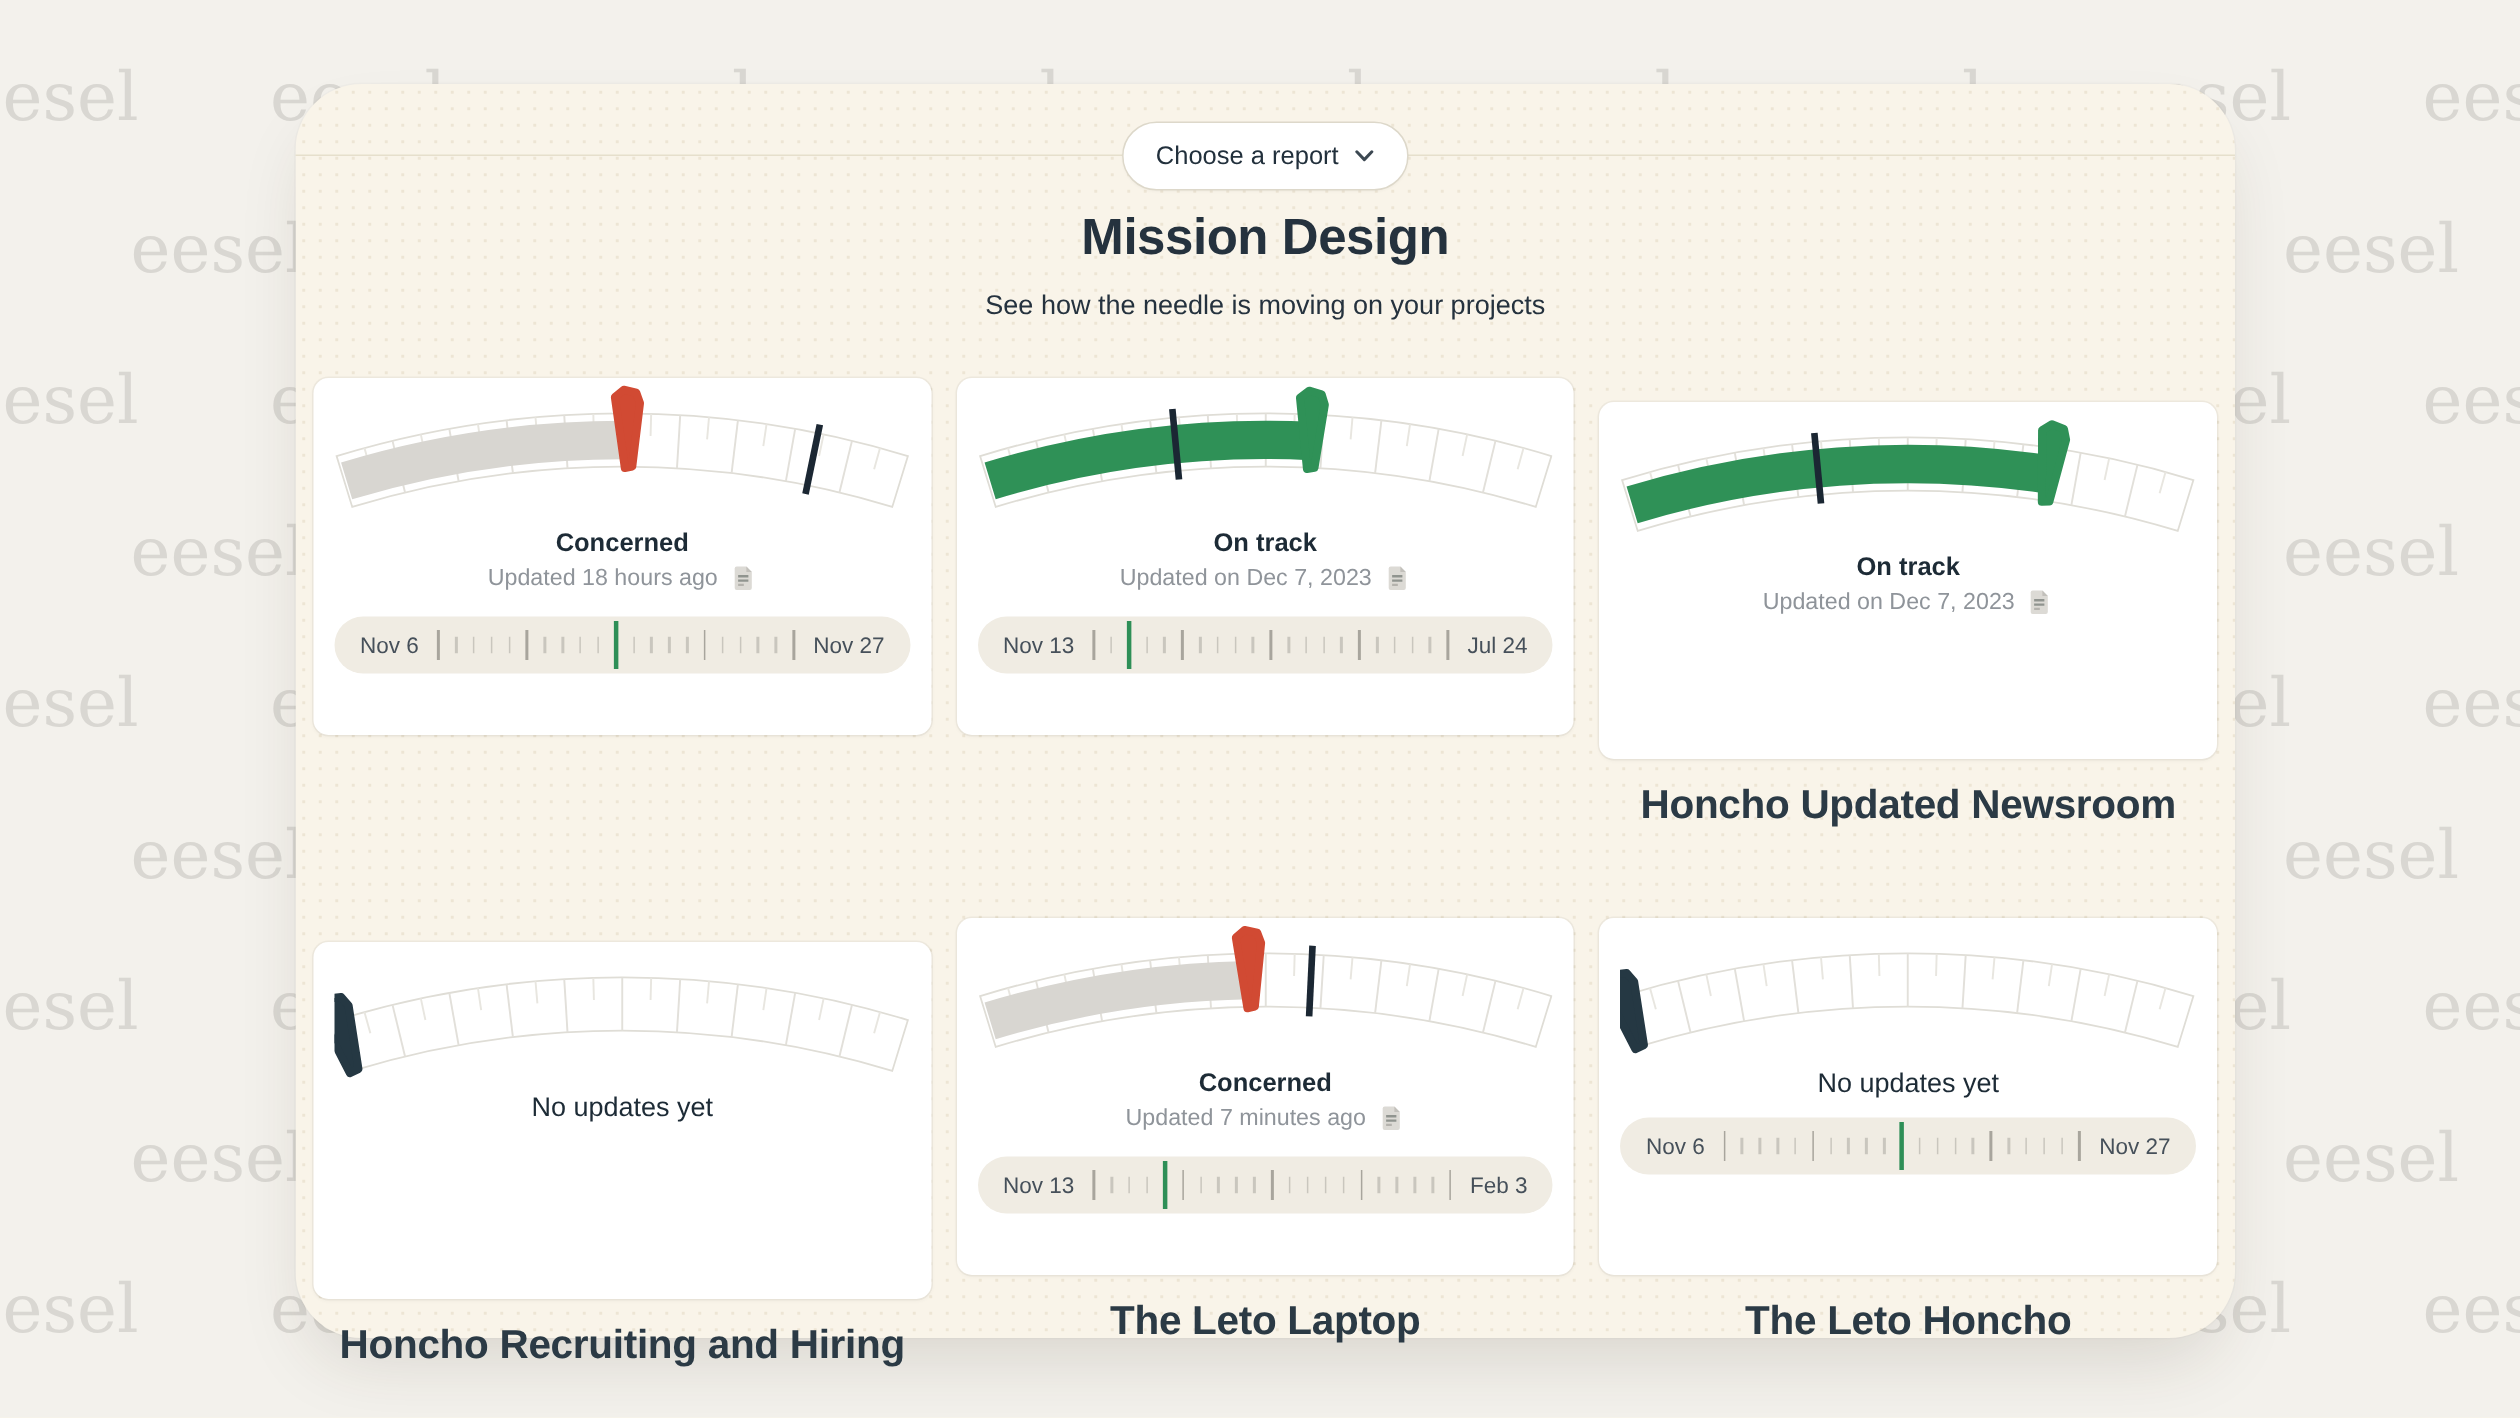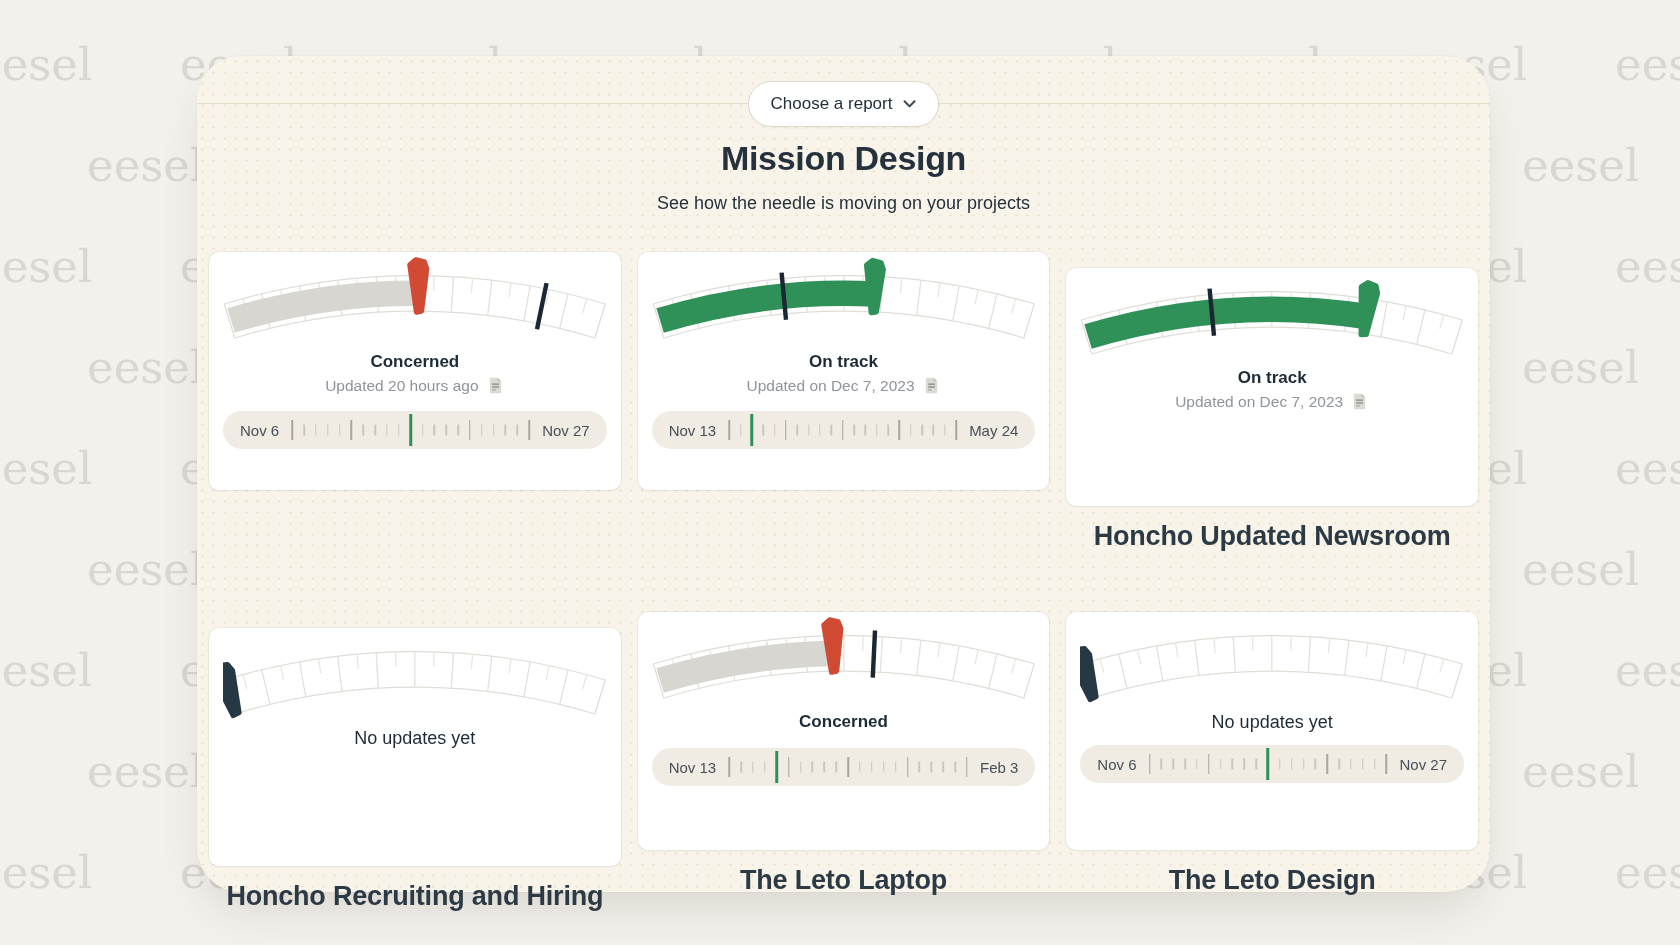--- a/index.html
+++ b/index.html
@@ -175,21 +175,21 @@
             <line x1="342.2" y1="77.6" x2="350.7" y2="42.6" stroke="#e2e0da" stroke-width="1.3"></line>
             <line x1="365.7" y1="61.9" x2="369.7" y2="47.5" stroke="#e8e6e0" stroke-width="1.3"></line>
             <path d="M 8.2 69.7 A 644 644 0 0 1 198.8 42.0" fill="none" stroke="#D8D6D1" stroke-width="26"></path>
             <line x1="319.2" y1="78.6" x2="328.9" y2="31.6" stroke="#1B2733" stroke-width="4.5"></line>
             <g transform="rotate(0.3 195 686)">
               <path d="M 186.5 13 L 192.5 8 L 201.0 10 L 203.5 17 L 198.5 60 L 193.5 61 Z" fill="#D14A33" stroke="#D14A33" stroke-width="5.5" stroke-linejoin="round" stroke-linecap="round"></path>
             </g>
           </svg>
       <div class="status">Concerned</div>
       <div class="updated">
-        <span class="updated-text">Updated 20 hours ago</span>
+        <span class="updated-text">Updated 18 hours ago</span>
         <svg width="19" height="19" viewBox="0 0 20 20">
           <path d="M4 3.2 a1.4 1.4 0 0 1 1.4 -1.4 H12.2 L16 5.6 V16.8 a1.4 1.4 0 0 1 -1.4 1.4 H5.4 A1.4 1.4 0 0 1 4 16.8 Z" fill="#dcdad5"></path>
           <path d="M12.2 1.8 L16 5.6 H12.2 Z" fill="#c2c0bb"></path>
           <line x1="6.4" y1="8.6" x2="13.6" y2="8.6" stroke="#90948f" stroke-width="1.6"></line>
           <line x1="6.4" y1="11.6" x2="13.6" y2="11.6" stroke="#90948f" stroke-width="1.6"></line>
           <line x1="6.4" y1="14.6" x2="10.4" y2="14.6" stroke="#b4b2ad" stroke-width="1.6"></line>
         </svg>
       </div>
 
       <div class="timeline">
@@ -281,21 +281,21 @@
               <span class="tick" style="left: 60%;"></span>
               <span class="tick" style="left: 65%;"></span>
               <span class="tick" style="left: 70%;"></span>
               <span class="tick tall" style="left: 75%;"></span>
               <span class="tick" style="left: 80%;"></span>
               <span class="tick" style="left: 85%;"></span>
               <span class="tick" style="left: 90%;"></span>
               <span class="tick" style="left: 95%;"></span>
               <span class="tick tall" style="left: 100%;"></span>
             </div>
-        <span class="tdate">May 24</span>
+        <span class="tdate">Jul 24</span>
       </div>
     </div>
   </div>
 
   <div class="cell">
     <div class="card no-timeline">
       <svg class="gauge" viewBox="0 0 390 112">
             <path d="M 1.4 52.9 A 662 662 0 0 1 388.6 52.9 L 378.0 87.4 A 626 626 0 0 0 12.0 87.4 Z" fill="#ffffff" stroke="#dfddd6" stroke-width="1.2"></path>
             <line x1="24.3" y1="61.9" x2="20.3" y2="47.5" stroke="#e8e6e0" stroke-width="1.3"></line>
             <line x1="47.8" y1="77.6" x2="39.3" y2="42.6" stroke="#e2e0da" stroke-width="1.3"></line>
@@ -395,20 +395,30 @@
             <line x1="328.4" y1="52.9" x2="331.5" y2="38.2" stroke="#e8e6e0" stroke-width="1.3"></line>
             <line x1="342.2" y1="77.6" x2="350.7" y2="42.6" stroke="#e2e0da" stroke-width="1.3"></line>
             <line x1="365.7" y1="61.9" x2="369.7" y2="47.5" stroke="#e8e6e0" stroke-width="1.3"></line>
             <path d="M 8.2 69.7 A 644 644 0 0 1 183.5 42.1" fill="none" stroke="#D8D6D1" stroke-width="26"></path>
             <line x1="224.4" y1="66.7" x2="226.7" y2="18.8" stroke="#1B2733" stroke-width="4.5"></line>
             <g transform="rotate(-1.0 195 686)">
               <path d="M 186.5 13 L 192.5 8 L 201.0 10 L 203.5 17 L 198.5 60 L 193.5 61 Z" fill="#D14A33" stroke="#D14A33" stroke-width="5.5" stroke-linejoin="round" stroke-linecap="round"></path>
             </g>
           </svg>
       <div class="status">Concerned</div>
+      <div class="updated">
+        <span class="updated-text">Updated 7 minutes ago</span>
+        <svg width="19" height="19" viewBox="0 0 20 20">
+          <path d="M4 3.2 a1.4 1.4 0 0 1 1.4 -1.4 H12.2 L16 5.6 V16.8 a1.4 1.4 0 0 1 -1.4 1.4 H5.4 A1.4 1.4 0 0 1 4 16.8 Z" fill="#dcdad5"></path>
+          <path d="M12.2 1.8 L16 5.6 H12.2 Z" fill="#c2c0bb"></path>
+          <line x1="6.4" y1="8.6" x2="13.6" y2="8.6" stroke="#90948f" stroke-width="1.6"></line>
+          <line x1="6.4" y1="11.6" x2="13.6" y2="11.6" stroke="#90948f" stroke-width="1.6"></line>
+          <line x1="6.4" y1="14.6" x2="10.4" y2="14.6" stroke="#b4b2ad" stroke-width="1.6"></line>
+        </svg>
+      </div>
 
       <div class="timeline">
         <span class="tdate">Nov 13</span>
         <div class="ticks">
               <span class="tick tall" style="left: 0%;"></span>
               <span class="tick" style="left: 5%;"></span>
               <span class="tick" style="left: 10%;"></span>
               <span class="tick" style="left: 15%;"></span>
               <span class="tick tall green" style="background: rgb(46, 143, 87); left: 20%;"></span>
               <span class="tick tall" style="left: 25%;"></span>
@@ -484,16 +494,16 @@
               <span class="tick tall" style="left: 75%;"></span>
               <span class="tick" style="left: 80%;"></span>
               <span class="tick" style="left: 85%;"></span>
               <span class="tick" style="left: 90%;"></span>
               <span class="tick" style="left: 95%;"></span>
               <span class="tick tall" style="left: 100%;"></span>
             </div>
         <span class="tdate">Nov 27</span>
       </div>
     </div>
-    <div class="caption">The Leto Design</div>
+    <div class="caption">The Leto Honcho</div>
   </div>
 </div>
 </div>
 
 </body></html>

